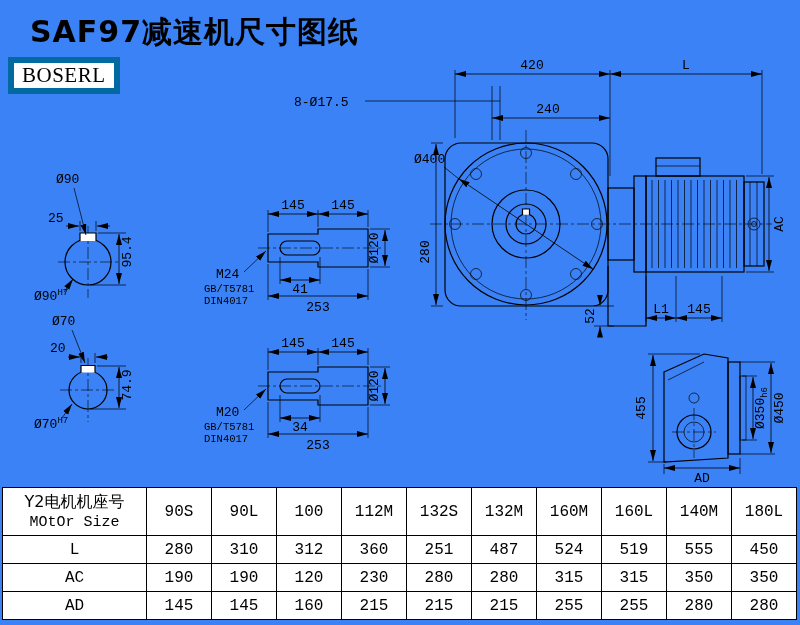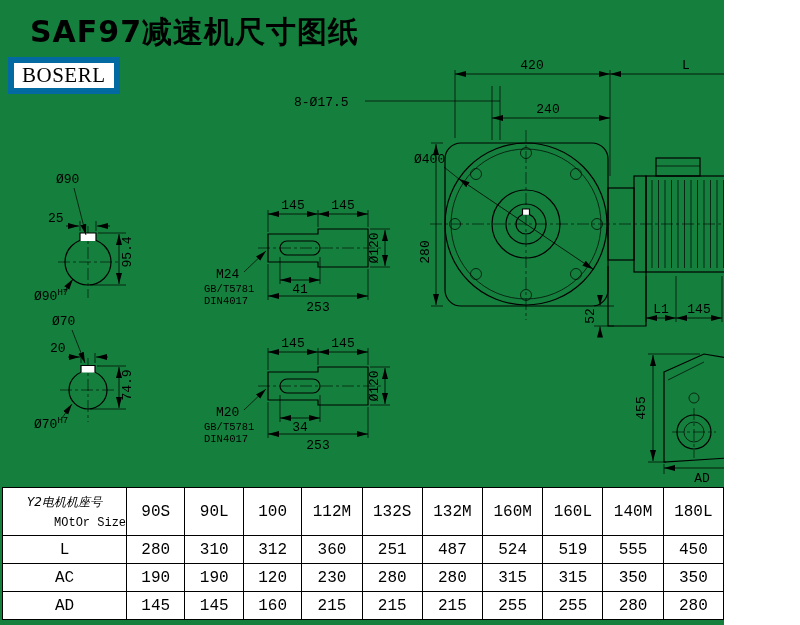--- a/index.html
+++ b/index.html
@@ -1,37 +1,37 @@
 <!DOCTYPE html>
 <html><head>
 <meta charset="utf-8">
 <style>
   * { margin:0; padding:0; box-sizing:border-box; }
   html,body { width:800px; height:625px; background:#ffffff; font-family:"Liberation Sans",sans-serif; }
-  .sheet { position:relative; width:724px; height:625px; background:#15803d; overflow:hidden; }
+  .sheet { position:relative; width:800px; height:625px; background:#3b82f6; overflow:hidden; }
   .title { position:absolute; left:30px; top:12px; font-family:"DejaVu Sans",sans-serif;
            font-size:30px; font-weight:bold; color:#000; letter-spacing:1px; white-space:nowrap; }
   .brand-box { position:absolute; left:8px; top:57px; border:6px solid #0369a1; padding:0 8px; background:#fff; }
   .brand-box span { font-family:"Liberation Serif",serif; font-size:21px; color:#000; letter-spacing:.5px; }
   svg.draw { position:absolute; left:0; top:0; }
   .ol { fill:none; stroke:#000; stroke-width:1.2; }
   .tl { fill:none; stroke:#000; stroke-width:0.7; }
   .dl { fill:none; stroke:#000; stroke-width:0.8; }
   .cl { fill:none; stroke:#000; stroke-width:0.6; stroke-dasharray:12 3 3 3; }
   .dim { font-family:"Liberation Mono",monospace; font-size:13px; fill:#000; }
   .dims { font-size:10.5px; }
   .tol { font-size:9px; }
   table.spec { position:absolute; left:2px; top:487px; border-collapse:collapse; table-layout:fixed; background:#fff; }
   table.spec th, table.spec td { border:1.5px solid #000; text-align:center; vertical-align:middle;
     font-family:"Liberation Mono",monospace; font-size:16px; font-weight:normal; color:#000; padding:0; }
   table.spec tr.hrow { height:48px; }
   table.spec tr.drow { height:28px; }
   .c0 { width:144px; } .cn { width:65px; }
-  .hzh { font-family:"DejaVu Sans",sans-serif; font-size:12px; line-height:22px;font-style:italic; }
-  .hen { font-family:"Liberation Mono",monospace; font-size:12px; line-height:20px;text-align:right; }
+  .hzh { font-family:"DejaVu Sans",sans-serif; font-size:16px; line-height:22px; }
+  .hen { font-family:"Liberation Mono",monospace; font-size:15px; line-height:20px; }
 </style>
 </head>
 <body>
 
 <div class="sheet">
 
   <div class="title">SAF97减速机尺寸图纸</div>
   <div class="brand-box">
     <span>BOSERL</span>
   </div>

